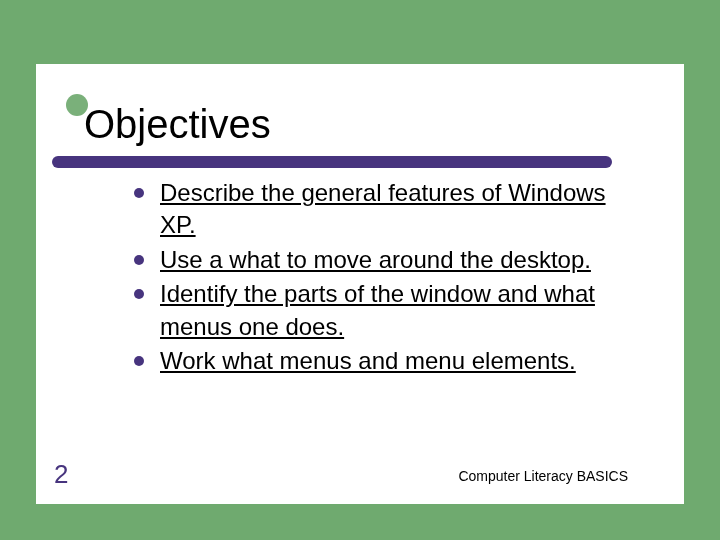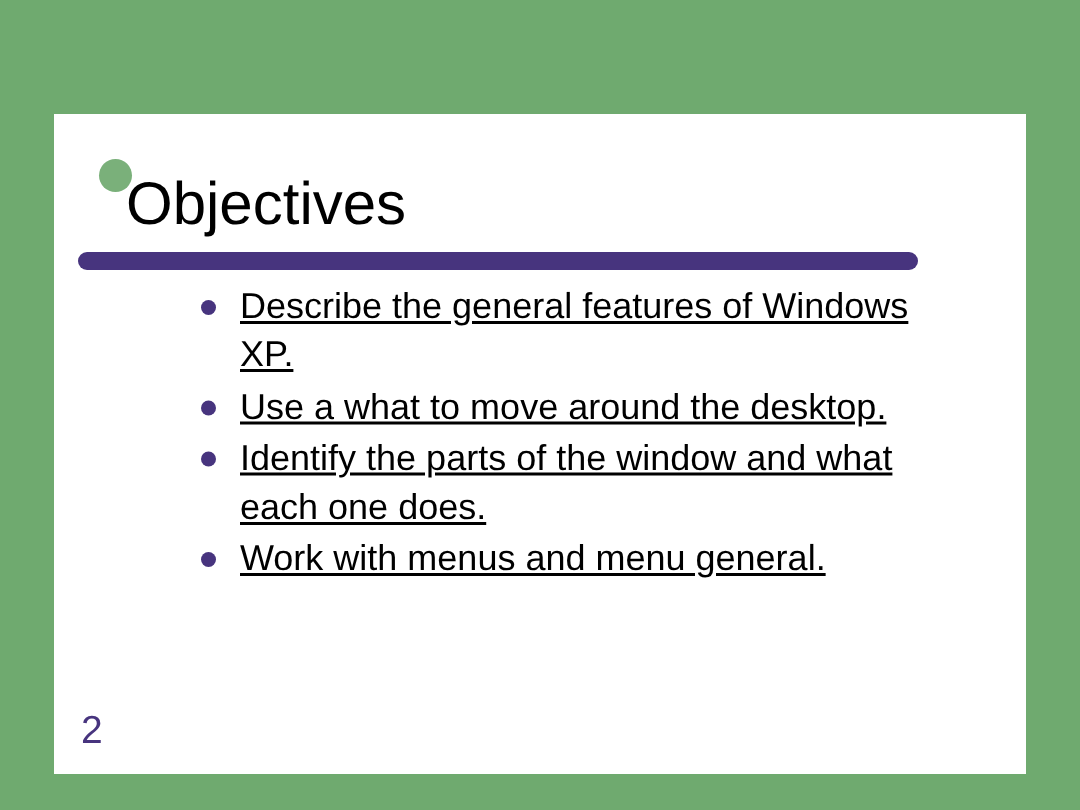--- a/index.html
+++ b/index.html
@@ -5,21 +5,21 @@
   * { margin: 0; padding: 0; box-sizing: border-box; }
   html, body { width: 720px; height: 540px; overflow: hidden; }
   body {
     background: #6faa6f;
     font-family: Arial, Helvetica, sans-serif;
     position: relative;
   }
   .slide {
     position: absolute;
     left: 36px;
-    top: 76px;
+    top: 64px;
     width: 648px;
     height: 440px;
     background: #ffffff;
   }
   .title-wrap {
     position: relative;
     padding: 38px 0 0 48px;
   }
   .small-dot {
     position: absolute;
@@ -94,19 +94,20 @@
   <div class="title-wrap">
     <div class="small-dot"></div>
     <h1 class="title">Objectives</h1>
     <div class="underline"></div>
   </div>
 
   <div class="content">
     <ul class="bullet-list">
       <li>Describe the general features of Windows XP.</li>
       <li>Use a what to move around the desktop.</li>
-      <li>Identify the parts of the window and what each one does.</li>
-      <li>Work with menus and menu general.</li>
+      <li>Identify the parts of the window and what menus one does.</li>
+      <li>Work what menus and menu elements.</li>
     </ul>
   </div>
 
   <div class="page-num">2</div>
+  <div class="footer">Computer Literacy BASICS</div>
 </div>
 
 </body></html>

